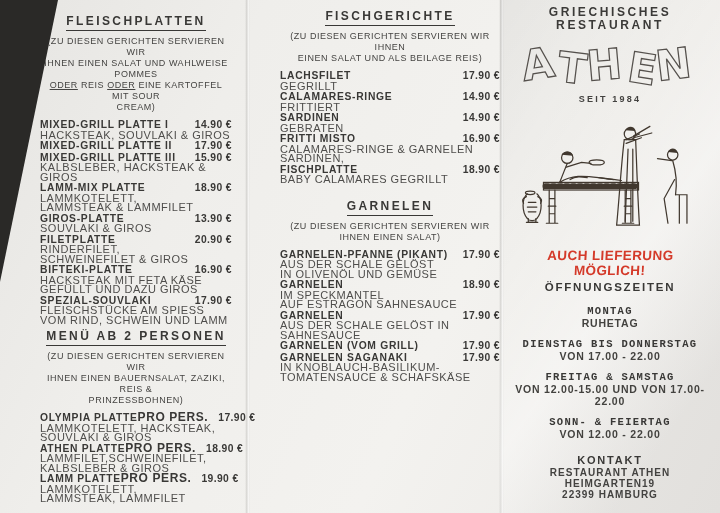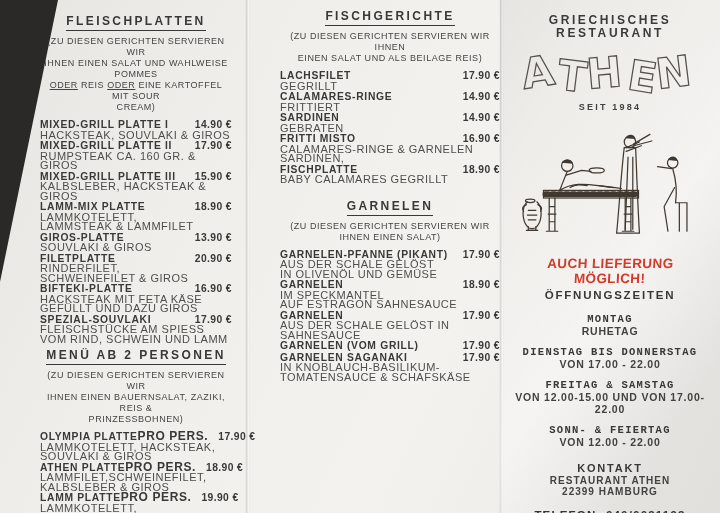--- a/index.html
+++ b/index.html
@@ -12,21 +12,21 @@
   .sheen{position:absolute;left:500px;top:0;width:220px;height:513px;pointer-events:none;
     background:linear-gradient(125deg,rgba(0,0,0,0.05) 0%,rgba(255,255,255,0) 38%,rgba(255,255,255,0.35) 55%,rgba(0,0,0,0.04) 82%);}
   .crease{position:absolute;top:0;height:100%;width:5px;pointer-events:none;
     background:linear-gradient(90deg,rgba(80,78,74,0) 0%,rgba(80,78,74,0.20) 42%,rgba(255,255,255,0.65) 58%,rgba(80,78,74,0.05) 100%);}
   .crease-1{left:245px;}
   .crease-2{left:499px;}
 
   .panel{position:absolute;top:0;bottom:0;}
   .panel-left{left:40px;width:192px;padding-top:14px;}
   .panel-middle{left:280px;width:220px;padding-top:9px;}
-  .panel-right{left:510px;width:200px;padding-top:14px;text-align:center;}
+  .panel-right{left:510px;width:200px;padding-top:6px;text-align:center;}
 
   .col-header{text-align:center;font-size:12px;font-weight:bold;letter-spacing:2.4px;color:#393836;line-height:14px;}
   .col-header span{display:inline-block;border-bottom:1.4px solid #393836;padding-bottom:2px;}
   .menu2-header{margin-top:4px;}
   .garnelen-header{margin-top:14px;}
 
   .intro{text-align:center;font-size:9px;letter-spacing:0.55px;color:#454442;line-height:11px;margin:5px 0 6px;}
   .intro u{text-underline-offset:1px;}
 
   .item{margin-bottom:0;}
@@ -77,21 +77,20 @@
               <span class="item-name">MIXED-GRILL PLATTE I</span>
               <span class="item-price">14.90 €</span>
             </div>
             <div class="item-desc">HACKSTEAK, SOUVLAKI &amp; GIROS</div>
           </div>
           <div class="item">
             <div class="item-row">
               <span class="item-name">MIXED-GRILL PLATTE II</span>
               <span class="item-price">17.90 €</span>
             </div>
-            <div class="item-desc">RUMPSTEAK CA. 160 GR. &amp; GIROS</div>
           </div>
           <div class="item">
             <div class="item-row">
               <span class="item-name">MIXED-GRILL PLATTE III</span>
               <span class="item-price">15.90 €</span>
             </div>
             <div class="item-desc">KALBSLEBER, HACKSTEAK &amp; GIROS</div>
           </div>
           <div class="item">
             <div class="item-row">
@@ -343,20 +342,21 @@
           </div>
           <div class="hours-entry">
             <div class="hours-day">SONN- &amp; FEIERTAG</div>
             <div class="hours-time">VON 12.00 - 22.00</div>
           </div>
         </div>
 
       <div class="contact-header">KONTAKT</div>
       <div>
           <div class="contact-line">RESTAURANT ATHEN</div>
+          <div class="contact-line">HEIMGARTEN19</div>
           <div class="contact-line">22399 HAMBURG</div>
         </div>
 
       <div class="phone">TELEFON: 040/6021192</div>
 
     </section>
 
   </div>
 </div>
 

